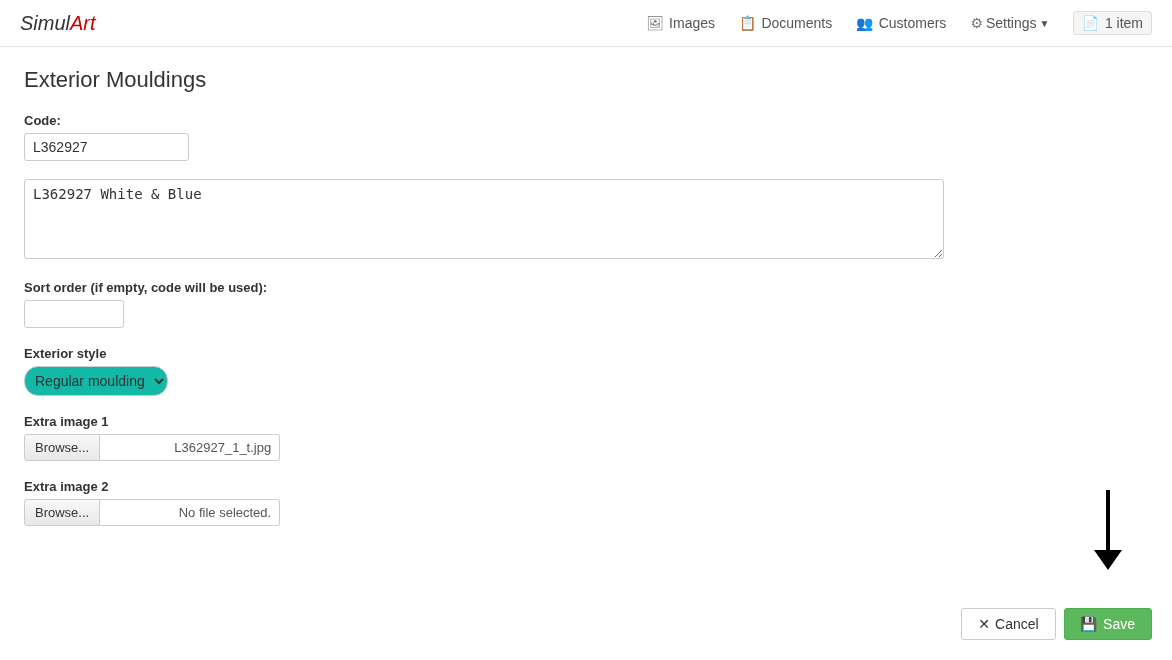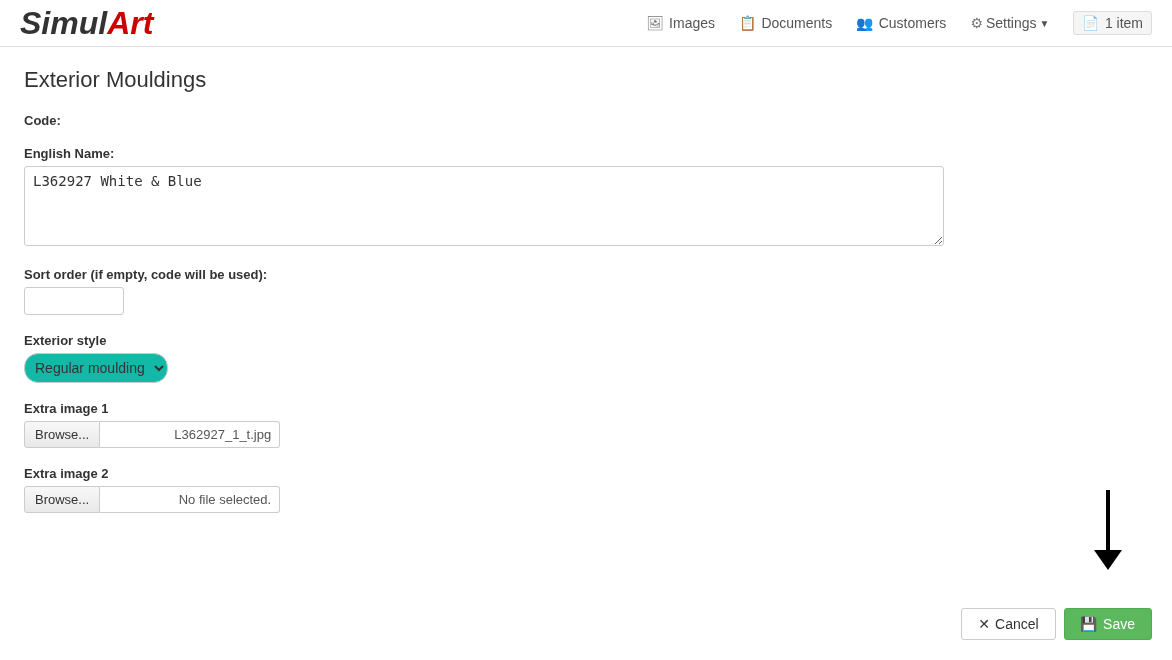--- a/index.html
+++ b/index.html
@@ -16,22 +16,22 @@
     
     header {
       display: flex;
       align-items: center;
       justify-content: space-between;
       padding: 8px 20px;
       border-bottom: 1px solid #e0e0e0;
       height: 47px;
     }
     .logo {
-      font-size: 32px;
-      font-weight: bold;
+      font-size: 20px;
+      font-weight: normal;
       font-style: italic;
     }
     .logo span:first-child { color: #333; }
     .logo span:last-child { color: #cc0000; }
 
     nav {
       display: flex;
       align-items: center;
       gap: 24px;
     }
@@ -234,24 +234,24 @@
       <span>1 item</span>
     </div>
   </nav>
 </header>
 
 <main>
   <h1>Exterior Mouldings</h1>
 
   <div class="form-group">
     <label class="form-label">Code:</label>
-  </div>
-
-  <div class="form-group">
-    <label class="form-label">English Name:</label>
+    <input class="form-input" id="code-input" type="text" value="L362927" style="">
+  </div>
+
+  <div class="form-group">
     <textarea id="english-name-textarea" style="">L362927 White &amp; Blue</textarea>
   </div>
 
   <div class="form-group">
     <label class="form-label">Sort order (if empty, code will be used):</label>
     <input class="form-input" id="sort-order-input" type="text" value="" style="">
   </div>
 
   <div class="form-group">
     <label class="form-label">Exterior style</label>

